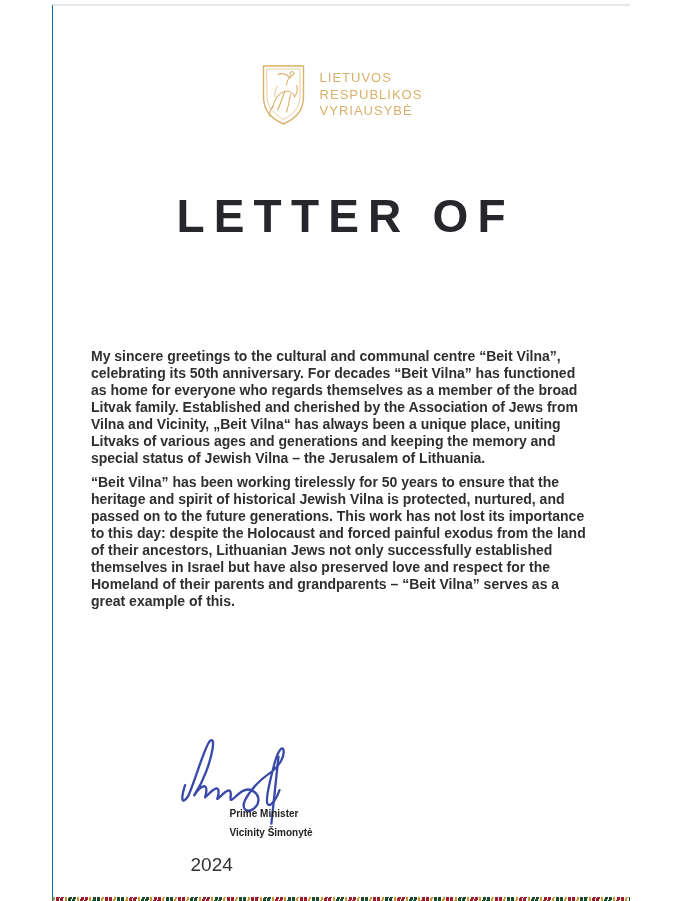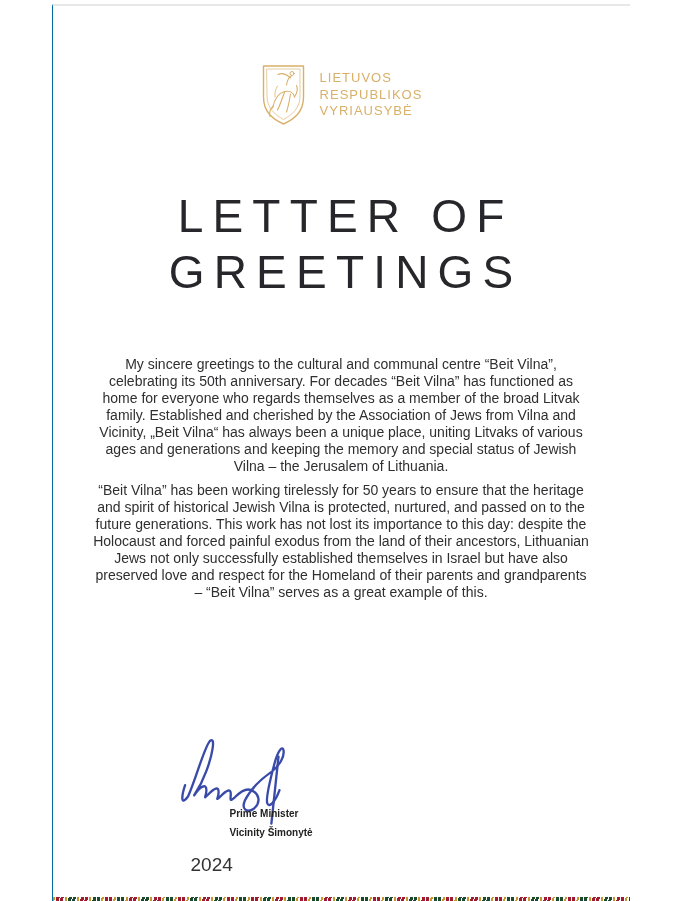--- a/index.html
+++ b/index.html
@@ -33,33 +33,33 @@
   .coat path,.coat circle{fill:none;stroke:var(--gold);stroke-linecap:round;stroke-linejoin:round;}
   .wordmark{
     color:var(--gold);
     font-size:13px;line-height:16.5px;letter-spacing:1px;
     text-transform:uppercase;
   }
   
   .title{
     position:absolute;top:182px;left:0;width:100%;
     text-align:center;
-    font-weight:400;
+    font-weight:700;
     font-size:46px;line-height:56px;
     letter-spacing:0.2em;text-indent:0.2em;
     color:var(--title-ink);
   }
   .title-line{display:block;}
   
   .body{
-    position:absolute;top:350px;left:50%;transform:translateX(-50%);
+    position:absolute;top:342px;left:50%;transform:translateX(-50%);
     width:500px;
-    text-align:center;
+    text-align:left;
     color:var(--ink);
-    font-size:14px;line-height:17px;
+    font-size:14px;line-height:17px;font-weight:bold;
   }
   .body p{margin-bottom:7px;}
   
   .signature{
     position:absolute;left:126px;top:724px;
     width:134px;height:98px;
   }
   .signature path{
     fill:none;stroke:var(--signature-blue);
     stroke-width:2.3;stroke-linecap:round;stroke-linejoin:round;
@@ -109,21 +109,20 @@
     </svg>
     <div class="wordmark">
       <div>LIETUVOS</div>
       <div>RESPUBLIKOS</div>
       <div>VYRIAUSYBĖ</div>
     </div>
   </header>
 
   <h1 class="title">
     <span class="title-line">LETTER OF</span>
-    <span class="title-line">GREETINGS</span>
   </h1>
 
   <main class="body">
     <p>My sincere greetings to the cultural and communal centre “Beit Vilna”, celebrating its 50th anniversary. For decades “Beit Vilna” has functioned as home for everyone who regards themselves as a member of the broad Litvak family. Established and cherished by the Association of Jews from Vilna and Vicinity, „Beit Vilna“ has always been a unique place, uniting Litvaks of various ages and generations and keeping the memory and special status of Jewish Vilna – the Jerusalem of Lithuania.</p>
     <p>“Beit Vilna” has been working tirelessly for 50 years to ensure that the heritage and spirit of historical Jewish Vilna is protected, nurtured, and passed on to the future generations. This work has not lost its importance to this day: despite the Holocaust and forced painful exodus from the land of their ancestors, Lithuanian Jews not only successfully established themselves in Israel but have also preserved love and respect for the Homeland of their parents and grandparents – “Beit Vilna” serves as a great example of this.</p>
   </main>
 
   <svg class="signature" viewBox="0 0 132 96" aria-hidden="true">
     <path d="M6 54
              C2 66 2 75 9 65

